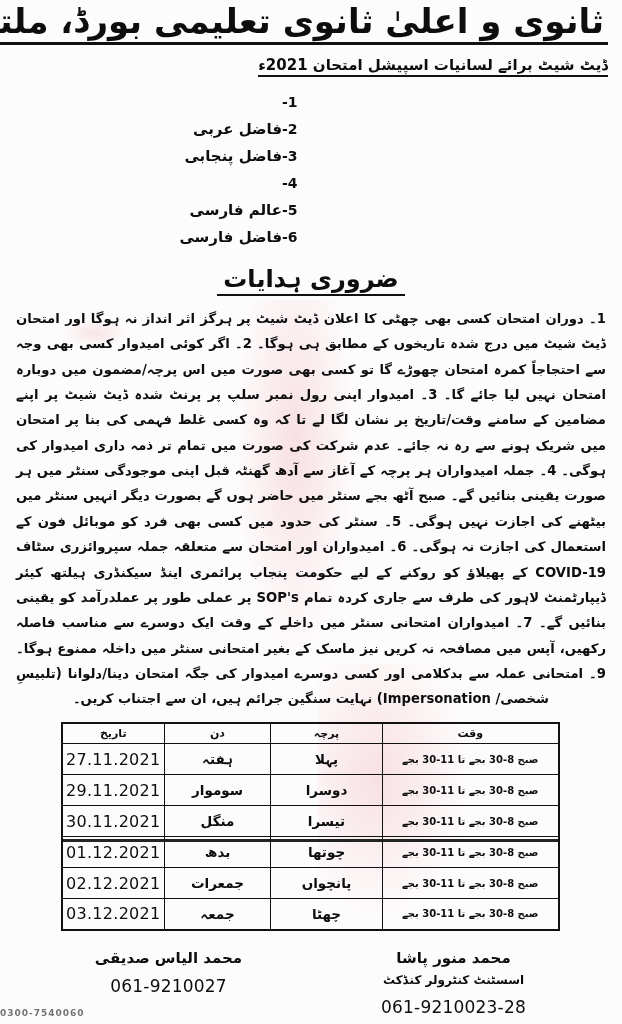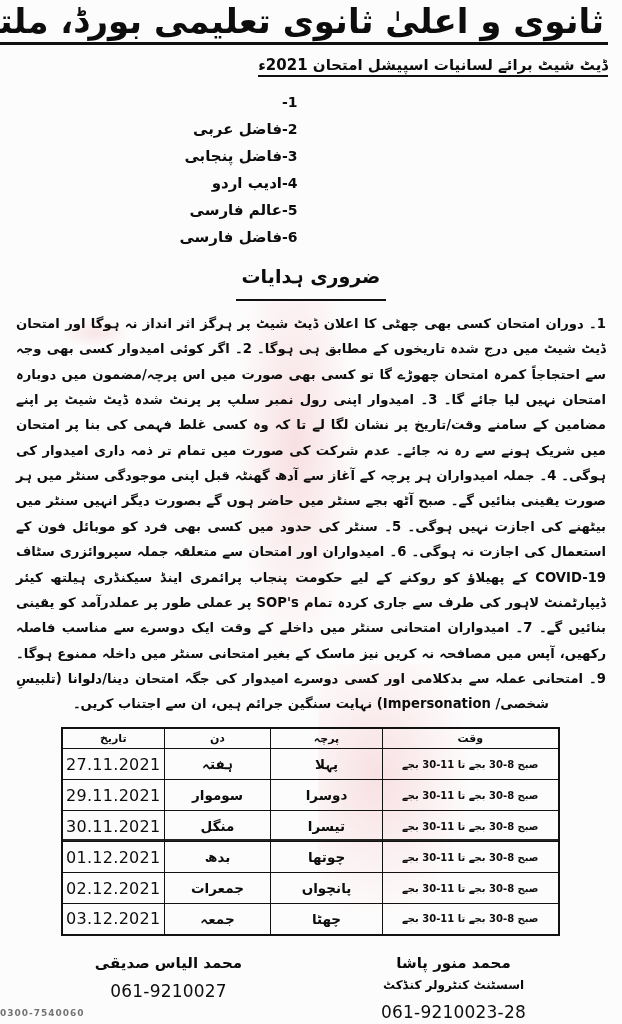--- a/index.html
+++ b/index.html
@@ -106,25 +106,25 @@
     text-align: right;
     padding-left: 16px;
   }
 
   
   .instructions-heading-wrap {
     text-align: center;
     margin-top: 14px;
   }
   .instructions-heading {
-    font-size: 19px;
+    font-size: 24px;
     font-weight: 700;
     display: inline-block;
     border-bottom: 2px solid #111;
-    padding: 0 6px 12px 6px;
+    padding: 0 6px 1px 6px;
   }
   .instructions-body {
     margin-top: 10px;
     font-size: 13.2px;
     line-height: 1.92;
     text-align: justify;
     text-align-last: center;
     font-weight: 600;
     padding: 0 2px;
   }
@@ -261,21 +261,20 @@
     <li class="subject-row">
       <span class="subject-num">-2</span>
       <span class="subject-name">فاضل عربی</span>
     </li>
     <li class="subject-row">
       <span class="subject-num">-3</span>
       <span class="subject-name">فاضل پنجابی</span>
     </li>
     <li class="subject-row">
       <span class="subject-num">-4</span>
-      <span class="subject-name">ادیب اردو</span>
     </li>
     <li class="subject-row">
       <span class="subject-num">-5</span>
       <span class="subject-name">عالم فارسی</span>
     </li>
     <li class="subject-row">
       <span class="subject-num">-6</span>
       <span class="subject-name">فاضل فارسی</span>
     </li>
   </ul>

